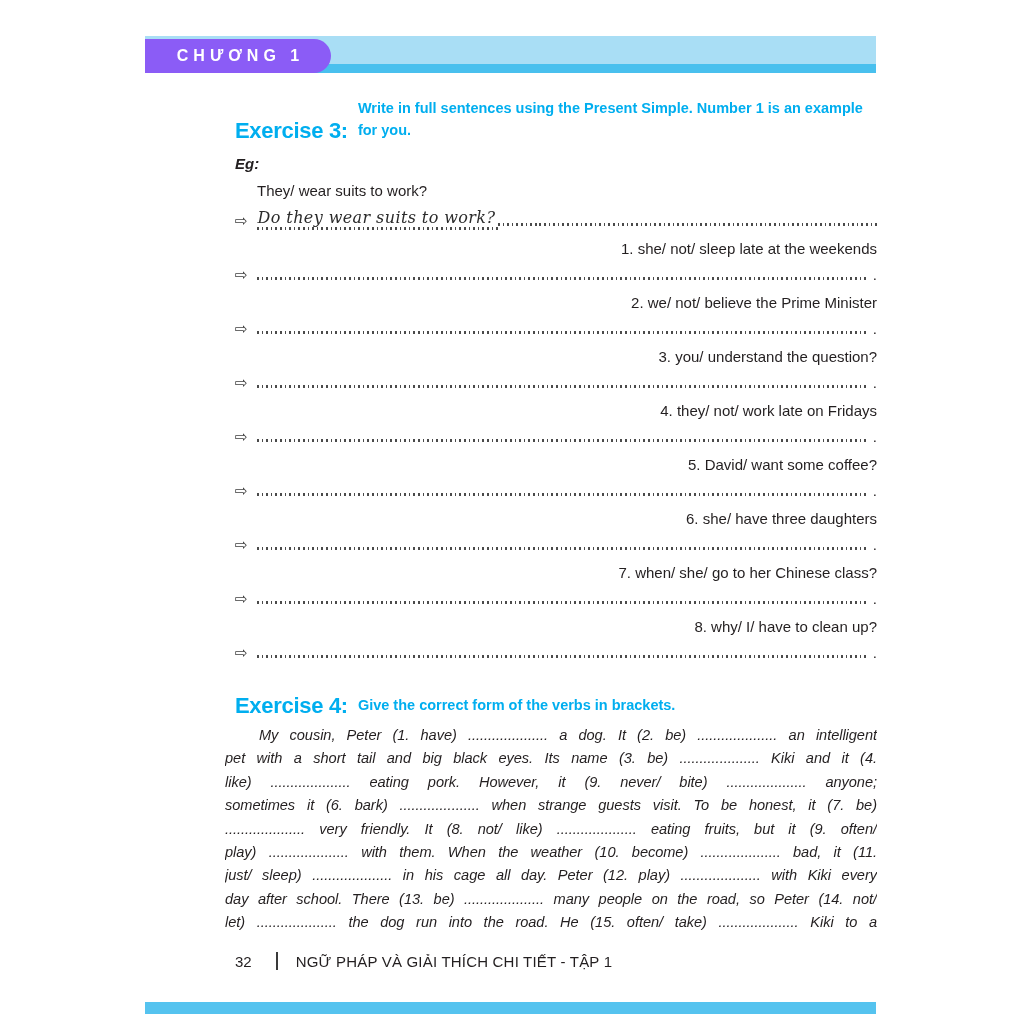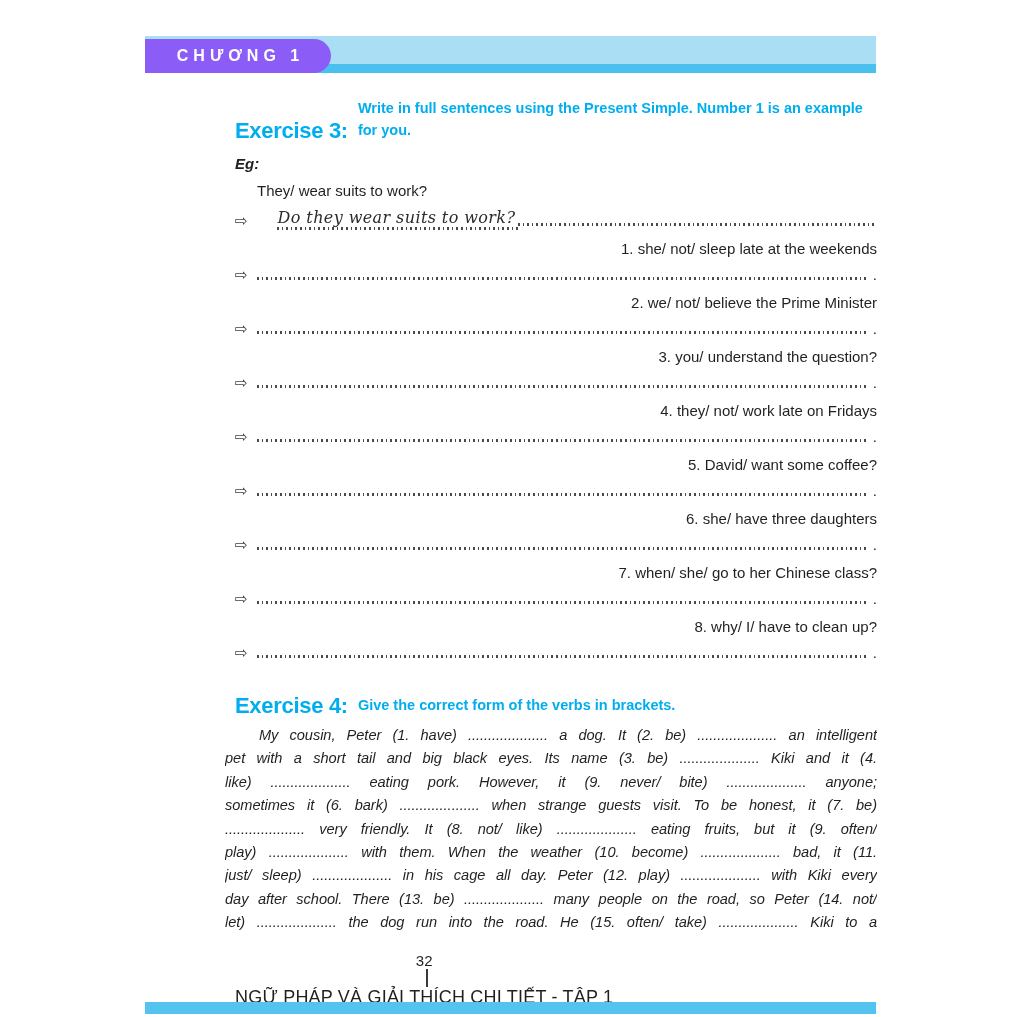--- a/index.html
+++ b/index.html
@@ -23,35 +23,35 @@
   .eg-label{margin-top:13px;font-weight:bold;font-style:italic;}
   .eg-prompt{margin-top:7px;padding-left:22px;}
 
   .ans-line{display:flex;align-items:flex-end;margin-top:7px;}
   .arrow{font-family:"DejaVu Sans",sans-serif;font-size:15px;color:#3d3d3d;margin-right:9px;line-height:18px;}
   .leader{flex:1;height:3px;background:repeating-linear-gradient(90deg,#4a4a4a 0 1.7px,transparent 1.7px 4.6px);
           margin-bottom:4px;}
   .enddot{margin-left:4px;line-height:18px;}
   .script{font-family:"DejaVu Serif",serif;font-style:italic;font-size:16px;letter-spacing:0.4px;color:#2b2b2b;
           background:repeating-linear-gradient(90deg,#4a4a4a 0 1.7px,transparent 1.7px 4.6px) left bottom/100% 3px no-repeat;
-          padding:0 3px 3px 1px;line-height:19px;margin-left:20px;}
+          padding:0 3px 3px 1px;line-height:19px;}
 
   .item-prompt{margin-top:9px;text-align:right;}
 
   .ex4-head{margin-top:32px;}
   .para{margin-top:8px;margin-left:-10px;width:652px;font-size:14.6px;letter-spacing:-0.05px;font-style:italic;}
   .para .pline{text-align:justify;text-align-last:justify;line-height:23.4px;height:23.4px;overflow:hidden;
                word-spacing:1px;}
   .para .indent{text-indent:34px;}
 
   
-  .footer{position:absolute;left:235px;top:952px;display:flex;align-items:center;flex-direction:column;}
+  .footer{position:absolute;left:235px;top:952px;display:flex;align-items:center;}
   .page-num{font-size:15px;color:#231f20;}
   .foot-sep{width:2px;height:18px;background:#3a3a3a;margin:0 18px 0 24px;}
-  .book-title{font-size:18px;color:#231f20;letter-spacing:0.2px;}
+  .book-title{font-size:15px;color:#231f20;letter-spacing:0.2px;}
 
   .bottom-bar{position:absolute;left:145px;top:1002px;width:731px;height:12px;background:#55c3ef;}
 </style>
 </head>
 <body>
 
 <div class="page">
 
   <div class="band-light"></div>
   <div class="band-strip"></div>

